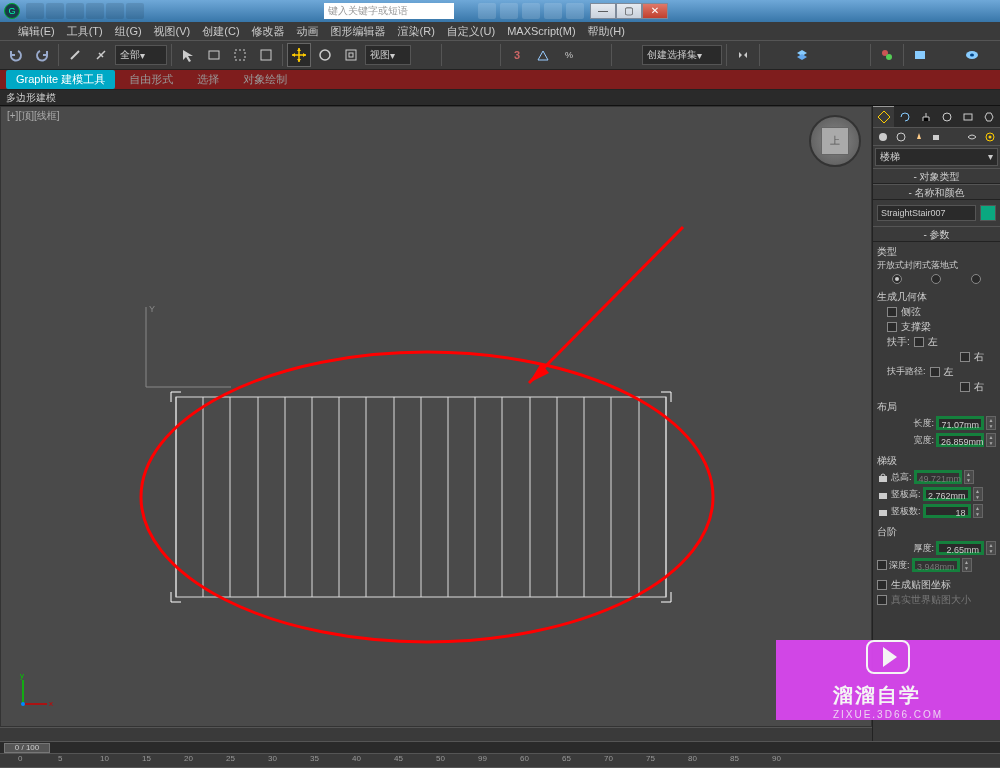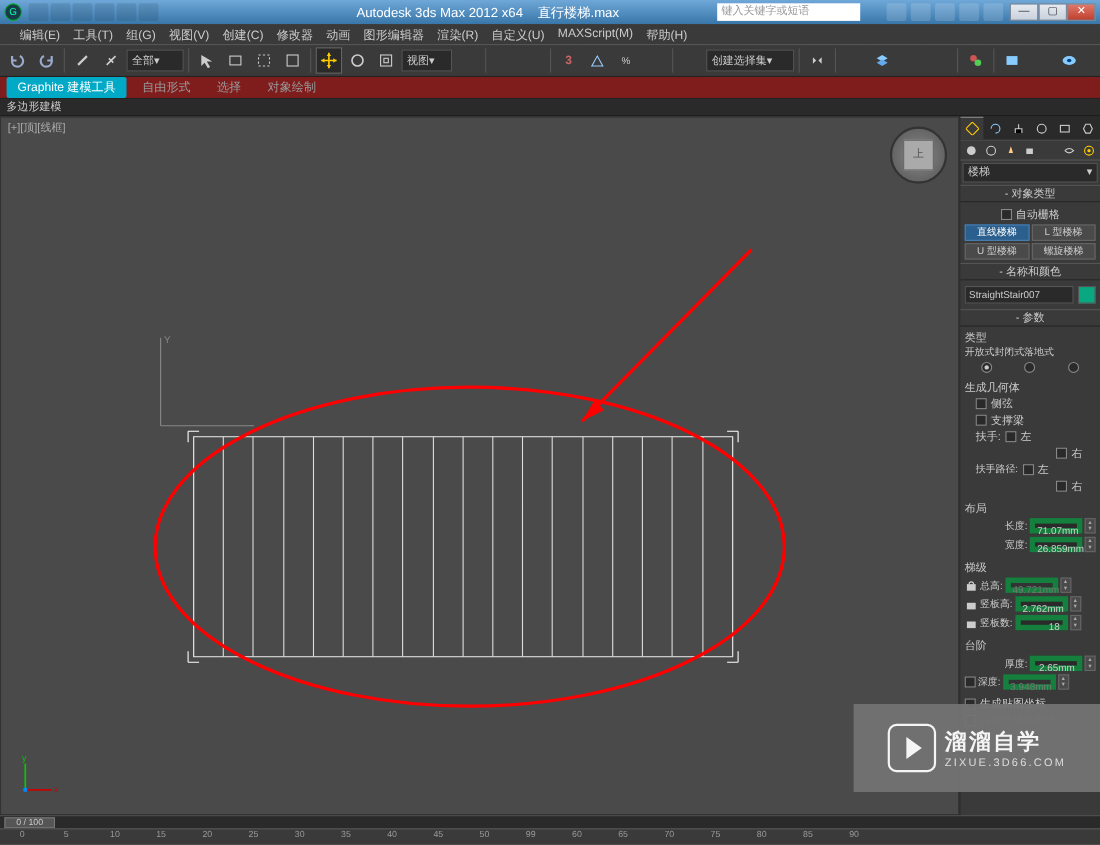--- a/index.html
+++ b/index.html
@@ -30,21 +30,21 @@
 .tb-combo { height: 20px; background: #2a2a2a; border: 1px solid #555; color: #ccc; font-size: 10px; padding: 0 4px; display: flex; align-items: center; }
 
 
 .ribbon { height: 20px; background: #7f1d1d; border-bottom: 1px solid #222; display: flex; align-items: center; gap: 4px; padding-left: 6px; }
 .ribbon .tab { padding: 2px 10px; font-size: 11px; color: #999; }
 .ribbon .tab.active { background: #00a9c6; color: #fff; border-radius: 2px; }
 .sub-ribbon { height: 16px; background: #2a2a2a; border-bottom: 1px solid #111; padding-left: 6px; font-size: 10px; color: #ccc; line-height: 16px; }
 
 
 .main-area { display: flex; height: 635px; }
-.viewport-wrap { flex: 1; display: flex; flex-direction: row; background: #4a4a4a; }
+.viewport-wrap { flex: 1; display: flex; flex-direction: column; background: #4a4a4a; }
 .viewport { flex: 1; background: #4a4a4a; border: 1px solid #333; position: relative; overflow: hidden; }
 .viewport-label { position: absolute; top: 2px; left: 6px; font-size: 10px; color: #aaa; }
 .viewcube { position: absolute; top: 8px; right: 10px; width: 52px; height: 52px; border-radius: 50%; background: radial-gradient(#888,#555); border: 2px solid #333; display: flex; align-items: center; justify-content: center; }
 .viewcube .inner { width: 28px; height: 28px; background: #aaa; border: 1px solid #666; color: #555; font-size: 10px; text-align: center; line-height: 26px; }
 .axis-gizmo { position: absolute; bottom: 16px; left: 16px; }
 
 .scroll-x { height: 14px; background: #3a3a3a; border-top: 1px solid #555; }
 
 
 .cmd-panel { width: 128px; background: #3a3a3a; border-left: 1px solid #222; display: flex; flex-direction: column; font-size: 10px; overflow: hidden; }
@@ -67,61 +67,58 @@
 .name-input { flex: 1; height: 16px; background: #2a2a2a; border: 1px solid #555; color: #ccc; padding: 0 3px; line-height: 14px; font-size: 9px; }
 .color-sw { width: 16px; height: 16px; background: #0aa880; border: 1px solid #555; }
 
 .radio-row { display: flex; justify-content: space-around; margin-top: 2px; }
 .radio-lbl-row { display: flex; justify-content: flex-start; font-size: 9px; }
 .radio { width: 10px; height: 10px; border-radius: 50%; border: 1px solid #888; background: #2a2a2a; display: flex; align-items: center; justify-content: center; }
 .radio.sel::after { content: ""; width: 4px; height: 4px; border-radius: 50%; background: #ccc; }
 
 .spin-row { display: flex; align-items: center; height: 16px; gap: 2px; margin: 1px 0; }
 .spin-row label { flex: 0 0 auto; font-size: 9px; text-align: right; }
-.spin-input { width: 48px; height: 14px; background: #2a2a2a; border: 5px solid #15803d; color: #ccc; font-size: 9px; padding: 0 2px; line-height: 12px; text-align: right; }
+.spin-input { width: 48px; height: 14px; background: #2a2a2a; border: 3px solid #15803d; color: #ccc; font-size: 9px; padding: 0 2px; line-height: 12px; text-align: right; }
 .spin-input.disabled { color: #777; background: #333; }
 .spin-ar { width: 10px; height: 14px; background: #4a4a4a; border: 1px solid #666; display:flex; flex-direction:column;}
 .spin-ar span { flex:1; font-size:5px; text-align:center; line-height:6px; color:#aaa;}
 .lock-ic { width: 12px; height: 12px; }
 
 .indent { padding-left: 10px; }
 
 
 .timeline { height: 12px; background: #2a2a2a; border-top: 1px solid #555; display:flex; align-items:center;}
 .timeline .slider { width: 46px; height: 10px; background: #555; border: 1px solid #777; margin-left: 4px; font-size: 8px; color: #ccc; text-align: center; line-height: 8px; }
 .track-ruler { height: 14px; background: #3a3a3a; border-top: 1px solid #555; position: relative; font-size: 8px; color: #999; }
 .track-ruler .tick { position: absolute; top: 0; }
 
 
 .status { height: 34px; background: #3a3a3a; border-top: 1px solid #555; display: flex; align-items: stretch; font-size: 9px; }
 
 
-.watermark { position: absolute; right: 0; bottom: 48px; width: 224px; height: 80px; background: #737373; display: flex; align-items: center; justify-content: center; gap: 8px; opacity: 0.95; }
+.watermark { position: absolute; right: 0; bottom: 48px; width: 224px; height: 80px; background: #d946ef; display: flex; align-items: center; justify-content: center; gap: 8px; opacity: 0.95; flex-direction: column; }
 .watermark .logo { width: 44px; height: 44px; border: 2px solid #fff; border-radius: 8px; display: flex; align-items: center; justify-content: center; }
 .watermark .logo::before { content: ""; width: 0; height: 0; border-left: 14px solid #fff; border-top: 10px solid transparent; border-bottom: 10px solid transparent; margin-left: 4px; }
 .watermark .wm-text { color: #fff; }
 .watermark .wm-text .l1 { font-size: 20px; font-weight: bold; letter-spacing: 2px; }
 .watermark .wm-text .l2 { font-size: 10px; letter-spacing: 2px; opacity: 0.8; }
 svg { display: block; }
 </style>
 </head>
 <body>
 
 <div class="titlebar">
   <div class="app-icon">G</div>
   <div class="quick-tools">
     <span></span>
     <span></span>
     <span></span>
     <span></span>
     <span></span>
     <span></span>
-  </div>
-  <div class="title-text">
-    <span>Autodesk 3ds Max  2012 x64</span>&nbsp;&nbsp;&nbsp;&nbsp;<span>直行楼梯.max</span>
   </div>
   <div class="search">键入关键字或短语</div>
   <div class="title-icons">
     <span></span>
     <span></span>
     <span></span>
     <span></span>
     <span></span>
   </div>
   <div class="win-controls">
@@ -400,32 +397,20 @@
             <circle cx="6" cy="6" r="1.5" fill="#fc0"></circle>
           </svg>
         </span>
     </div>
     <div class="cmd-drop">
         <span>楼梯</span>
         <span>▾</span>
       </div>
 
     <div class="rollout-hdr">对象类型</div>
-    <div class="rollout-body">
-      <div class="chk-row" style="justify-content:center">
-          <div class="chk"></div>
-          <span>自动栅格</span>
-        </div>
-      <div class="btn-grid" style="margin-top:2px">
-        <div class="type-btn active">直线楼梯</div>
-        <div class="type-btn">L 型楼梯</div>
-        <div class="type-btn">U 型楼梯</div>
-        <div class="type-btn">螺旋楼梯</div>
-      </div>
-    </div>
 
     <div class="rollout-hdr">名称和颜色</div>
     <div class="rollout-body">
       <div class="name-row">
         <div class="name-input">StraightStair007</div>
         <div class="color-sw"></div>
       </div>
     </div>
 
     <div class="rollout-hdr">参数</div>

